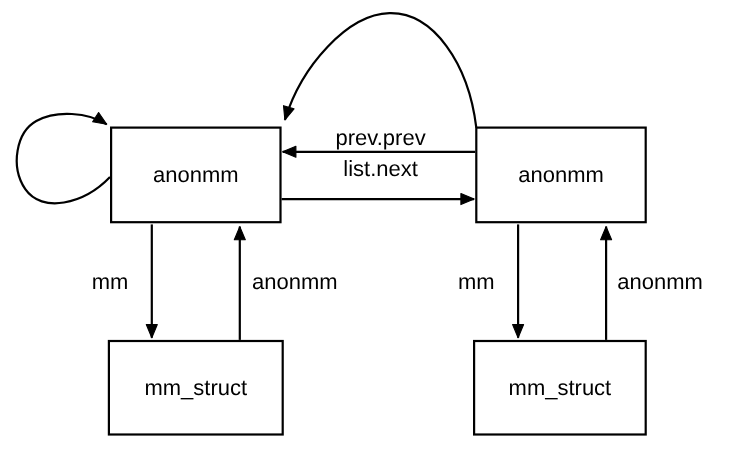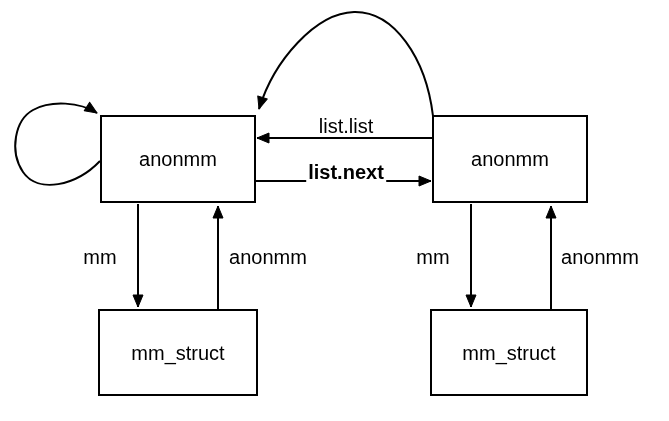--- a/index.html
+++ b/index.html
@@ -85,23 +85,23 @@
 
     <path d="M 138 204 L 138 307" fill="none" stroke="#000000" stroke-width="2" marker-end="url(#arrow)"></path>
 
     <path d="M 218 309 L 218 206" fill="none" stroke="#000000" stroke-width="2" marker-end="url(#arrow)"></path>
 
     <path d="M 471 204 L 471 307" fill="none" stroke="#000000" stroke-width="2" marker-end="url(#arrow)"></path>
 
     <path d="M 551 309 L 551 206" fill="none" stroke="#000000" stroke-width="2" marker-end="url(#arrow)"></path>
   </svg>
 
-  <div class="edge-label" style="left:346px; top:126px;">list.list</div>
+  <div class="edge-label" style="left:346px; top:126px;">prev.prev</div>
 
-  <div class="edge-label" style="left:346px; top:172px;font-weight:bold;">list.next</div>
+  <div class="edge-label" style="left:346px; top:154px;">list.next</div>
 
   <div class="edge-label" style="left:100px; top:257px;">mm</div>
 
   <div class="edge-label" style="left:268px; top:257px;">anonmm</div>
 
   <div class="edge-label" style="left:433px; top:257px;">mm</div>
 
   <div class="edge-label" style="left:600px; top:257px;">anonmm</div>
 
 </div>

